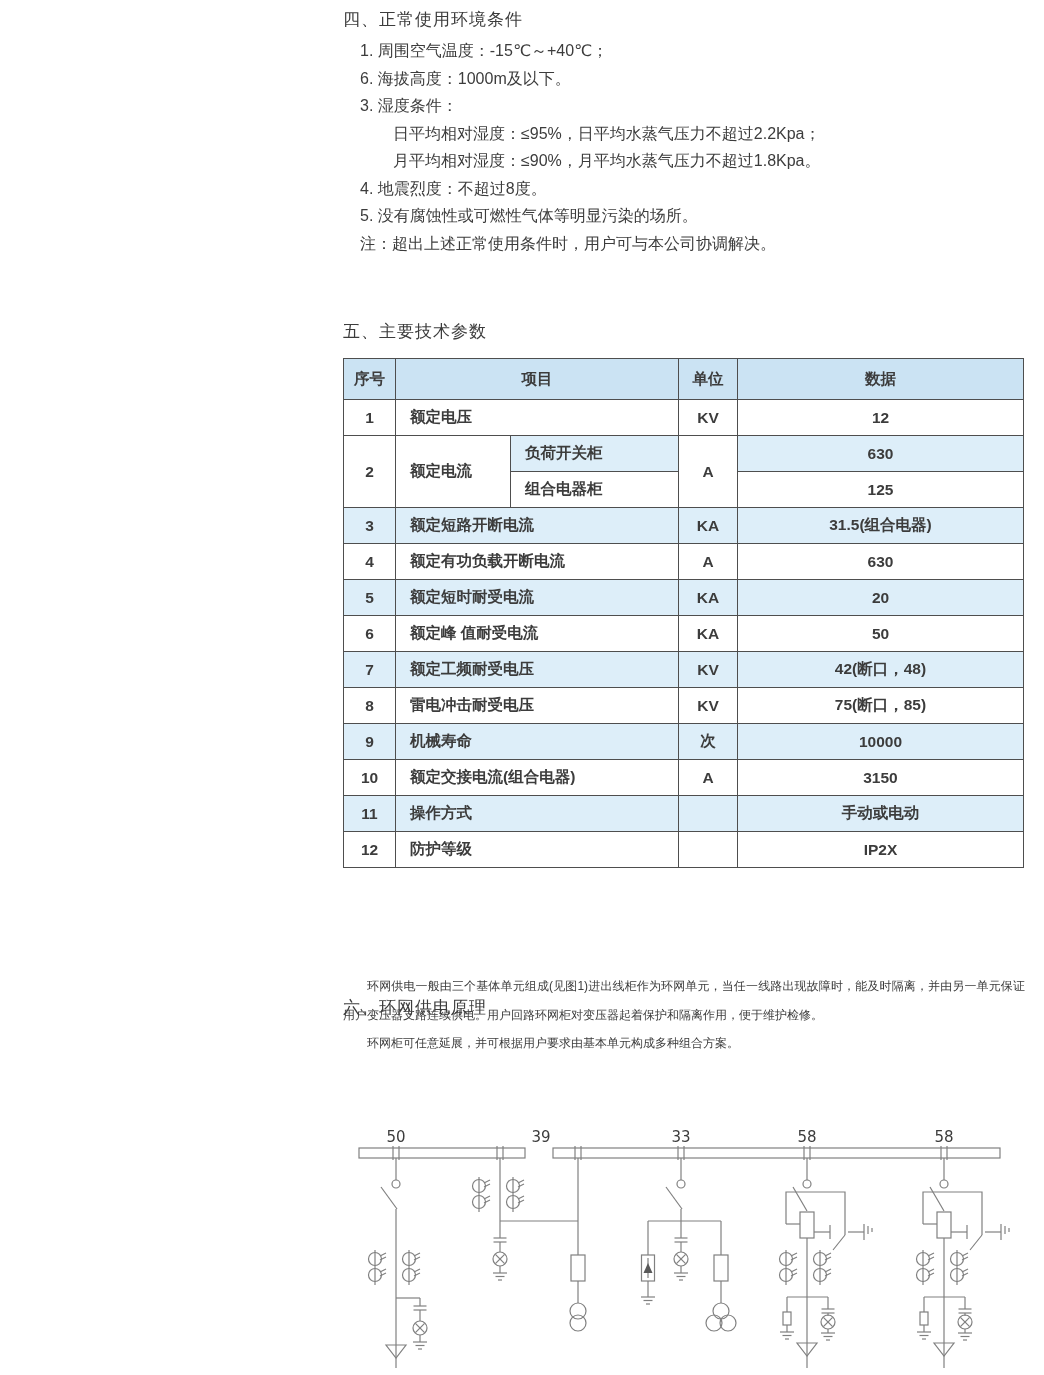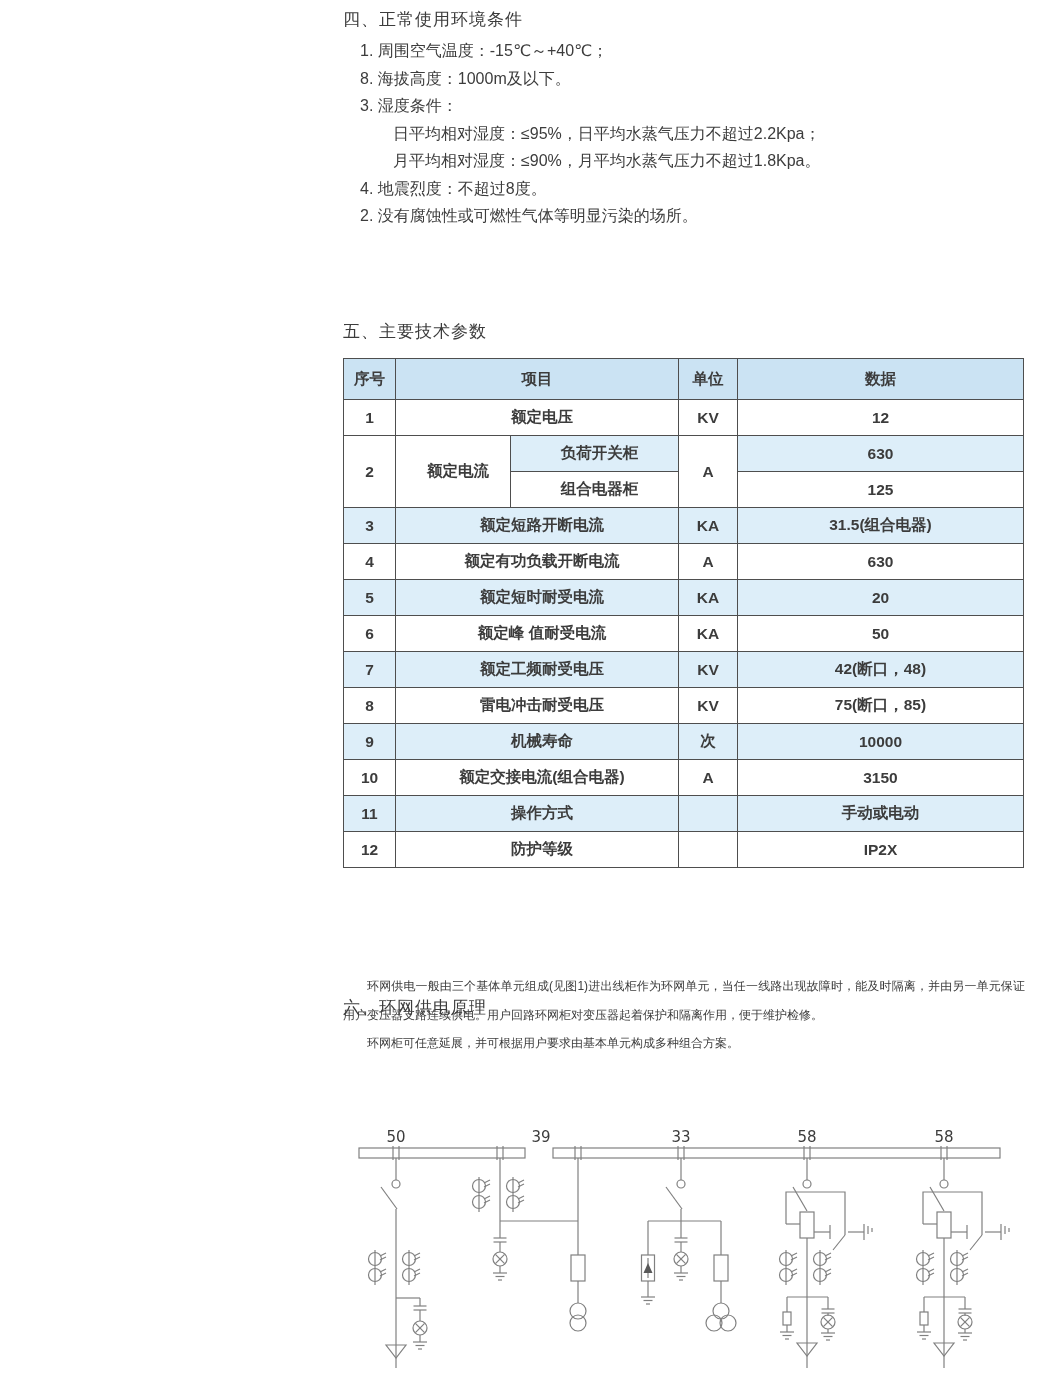--- a/index.html
+++ b/index.html
@@ -27,42 +27,43 @@
     border-collapse:collapse;table-layout:fixed;
     font-size:15.5px;color:var(--txt);
   }
   .tech-table th,.tech-table td{
     border:1px solid var(--border);
     padding:0 4px;text-align:center;font-weight:700;
     overflow:hidden;white-space:nowrap;
   }
   .tech-table th{height:40px;background:var(--head-bg);}
   .tech-table td{height:35px;background:#fff;}
-  .tech-table td.left{text-align:center;padding-left:14px;margin-top:48px;}
+  .tech-table td.left{text-align:left;padding-left:14px;margin-top:48px;}
   .tech-table td.shade{background:var(--row-alt);}
   #sec6-title{top:996px;}
   #sec6-paras{position:absolute;left:343px;top:972px;width:682px;font-size:12px;}
   #sec6-paras p{margin:0;text-indent:2em;line-height:28.5px;text-align:justify;}
   .diagram-svg{position:absolute;left:0;top:1125px;}
   .diagram-svg text{font-size:15px;fill:var(--txt);stroke:none;}
 </style>
 </head>
 <body>
 
 <div class="page">
 
   <div class="sec-title" id="sec4-title">四、正常使用环境条件</div>
   <div id="sec4-list">
       <div class="cond">1. 周围空气温度：-15℃～+40℃；</div>
-      <div class="cond">8. 海拔高度：1000m及以下。</div>
+      <div class="cond">6. 海拔高度：1000m及以下。</div>
       <div class="cond">3. 湿度条件：</div>
       <div class="cond indent">日平均相对湿度：≤95%，日平均水蒸气压力不超过2.2Kpa；</div>
       <div class="cond indent">月平均相对湿度：≤90%，月平均水蒸气压力不超过1.8Kpa。</div>
       <div class="cond">4. 地震烈度：不超过8度。</div>
-      <div class="cond">2. 没有腐蚀性或可燃性气体等明显污染的场所。</div>
+      <div class="cond">5. 没有腐蚀性或可燃性气体等明显污染的场所。</div>
+      <div class="cond">注：超出上述正常使用条件时，用户可与本公司协调解决。</div>
     </div>
 
   <div class="sec-title" id="sec5-title">五、主要技术参数</div>
 
   <table class="tech-table">
     <colgroup>
       <col style="width:52px">
         <col style="width:115px">
         <col style="width:168px">
         <col style="width:59px">

